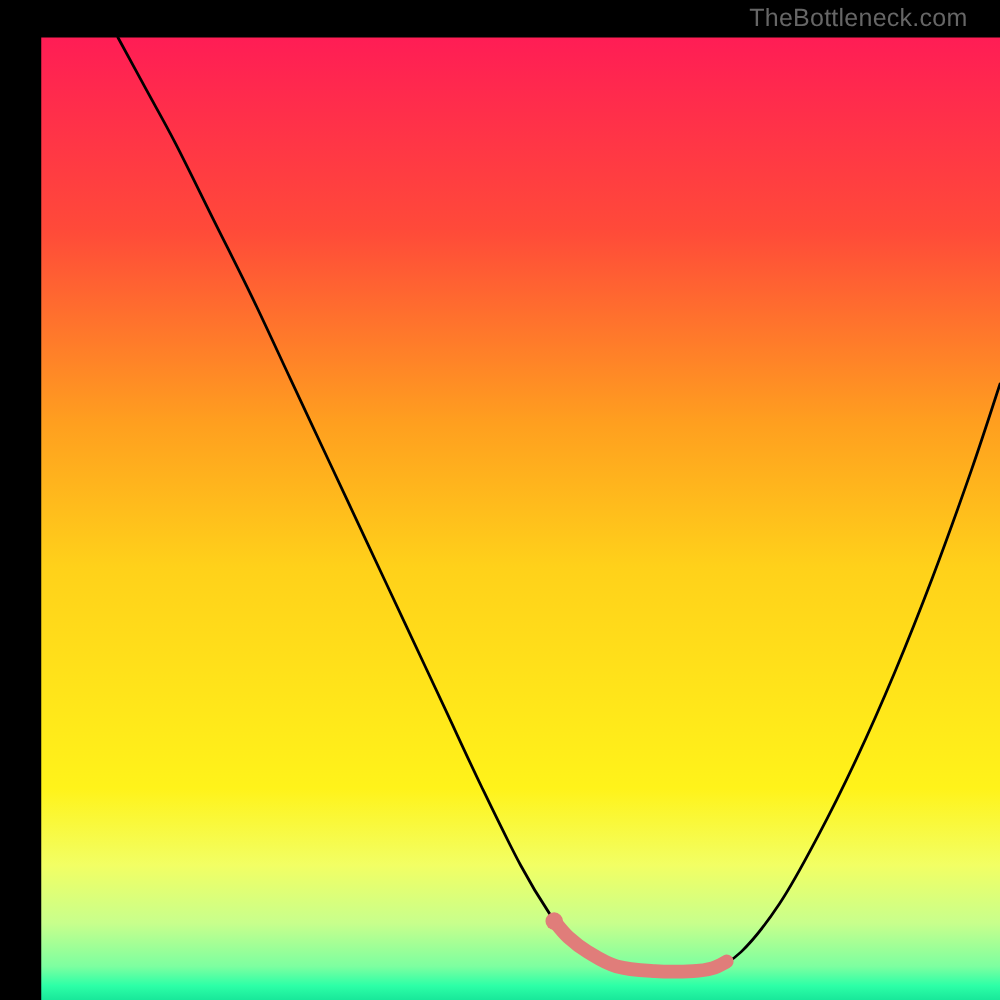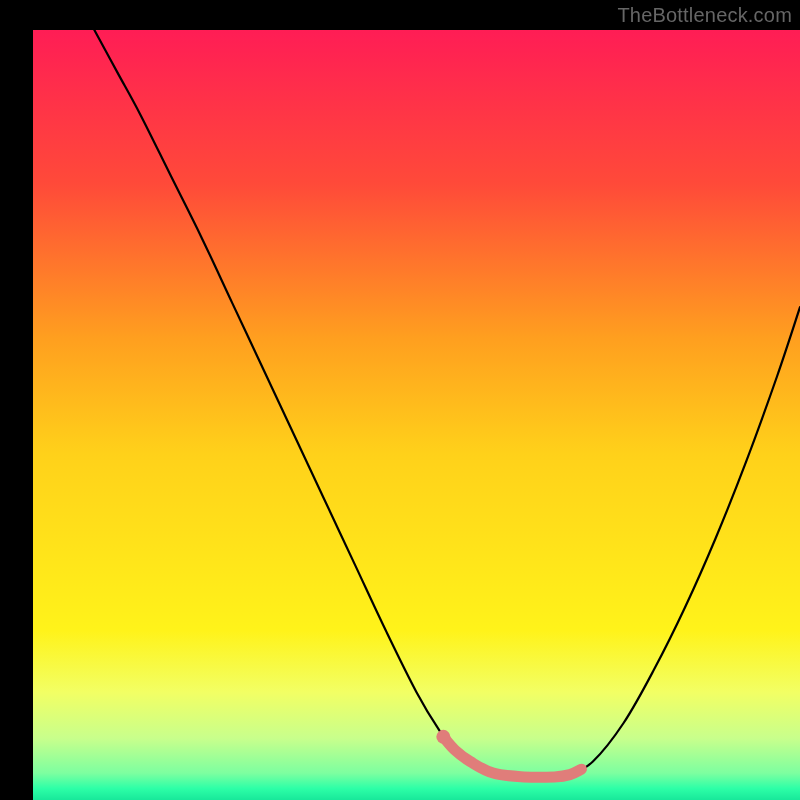--- a/index.html
+++ b/index.html
@@ -1,18 +1,18 @@
 <!DOCTYPE html>
 <html><head>
 <meta charset="utf-8">
 <style>
 *{margin:0;padding:0;box-sizing:border-box}
 body{width:800px;height:800px;background:#000;font-family:Arial,Helvetica,sans-serif;overflow:hidden}
 .canvas{width:800px;height:800px;position:relative}
-.attribution{position:absolute;top:4px;right:8px;z-index:5;color:#666;font-size:20px;font-weight:400;letter-spacing:.2px}
+.attribution{position:absolute;top:4px;right:26px;z-index:5;color:#666;font-size:20px;font-weight:400;letter-spacing:.2px}
 .plot{position:absolute;inset:0}
 </style>
 </head>
 <body>
 
 <div class="canvas">
   <div class="attribution">TheBottleneck.com</div>
   <svg class="plot" viewBox="0 0 800 800">
     <defs>
       <linearGradient id="bg" x1="0" y1="0" x2="0" y2="1">

